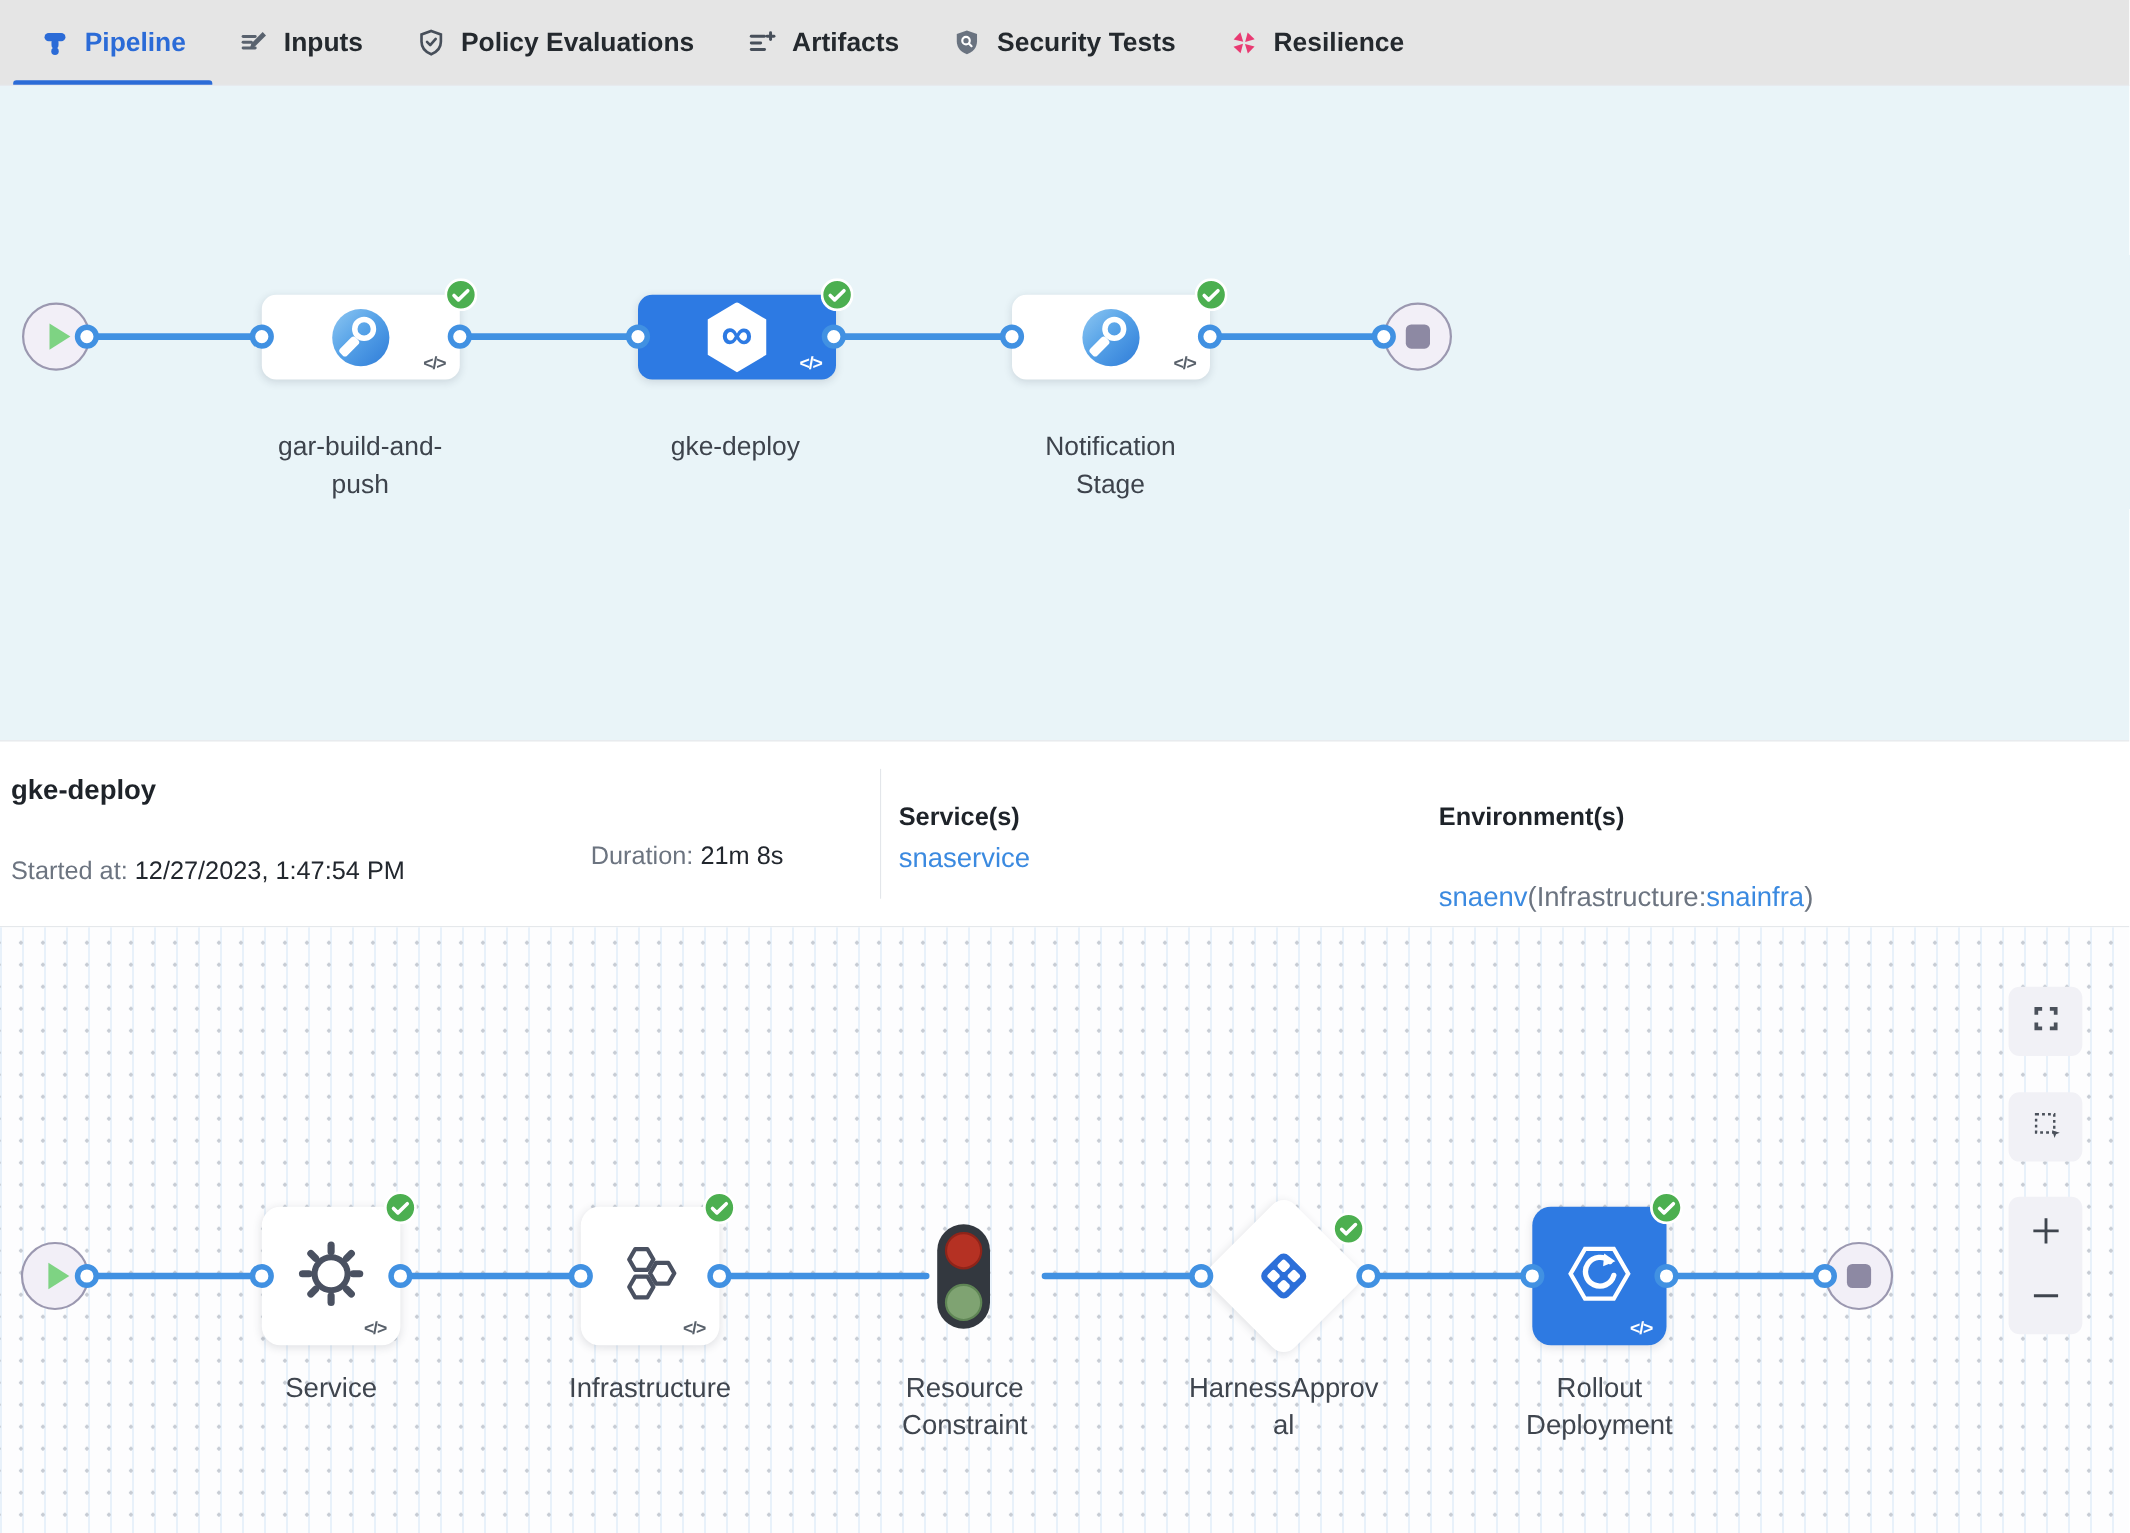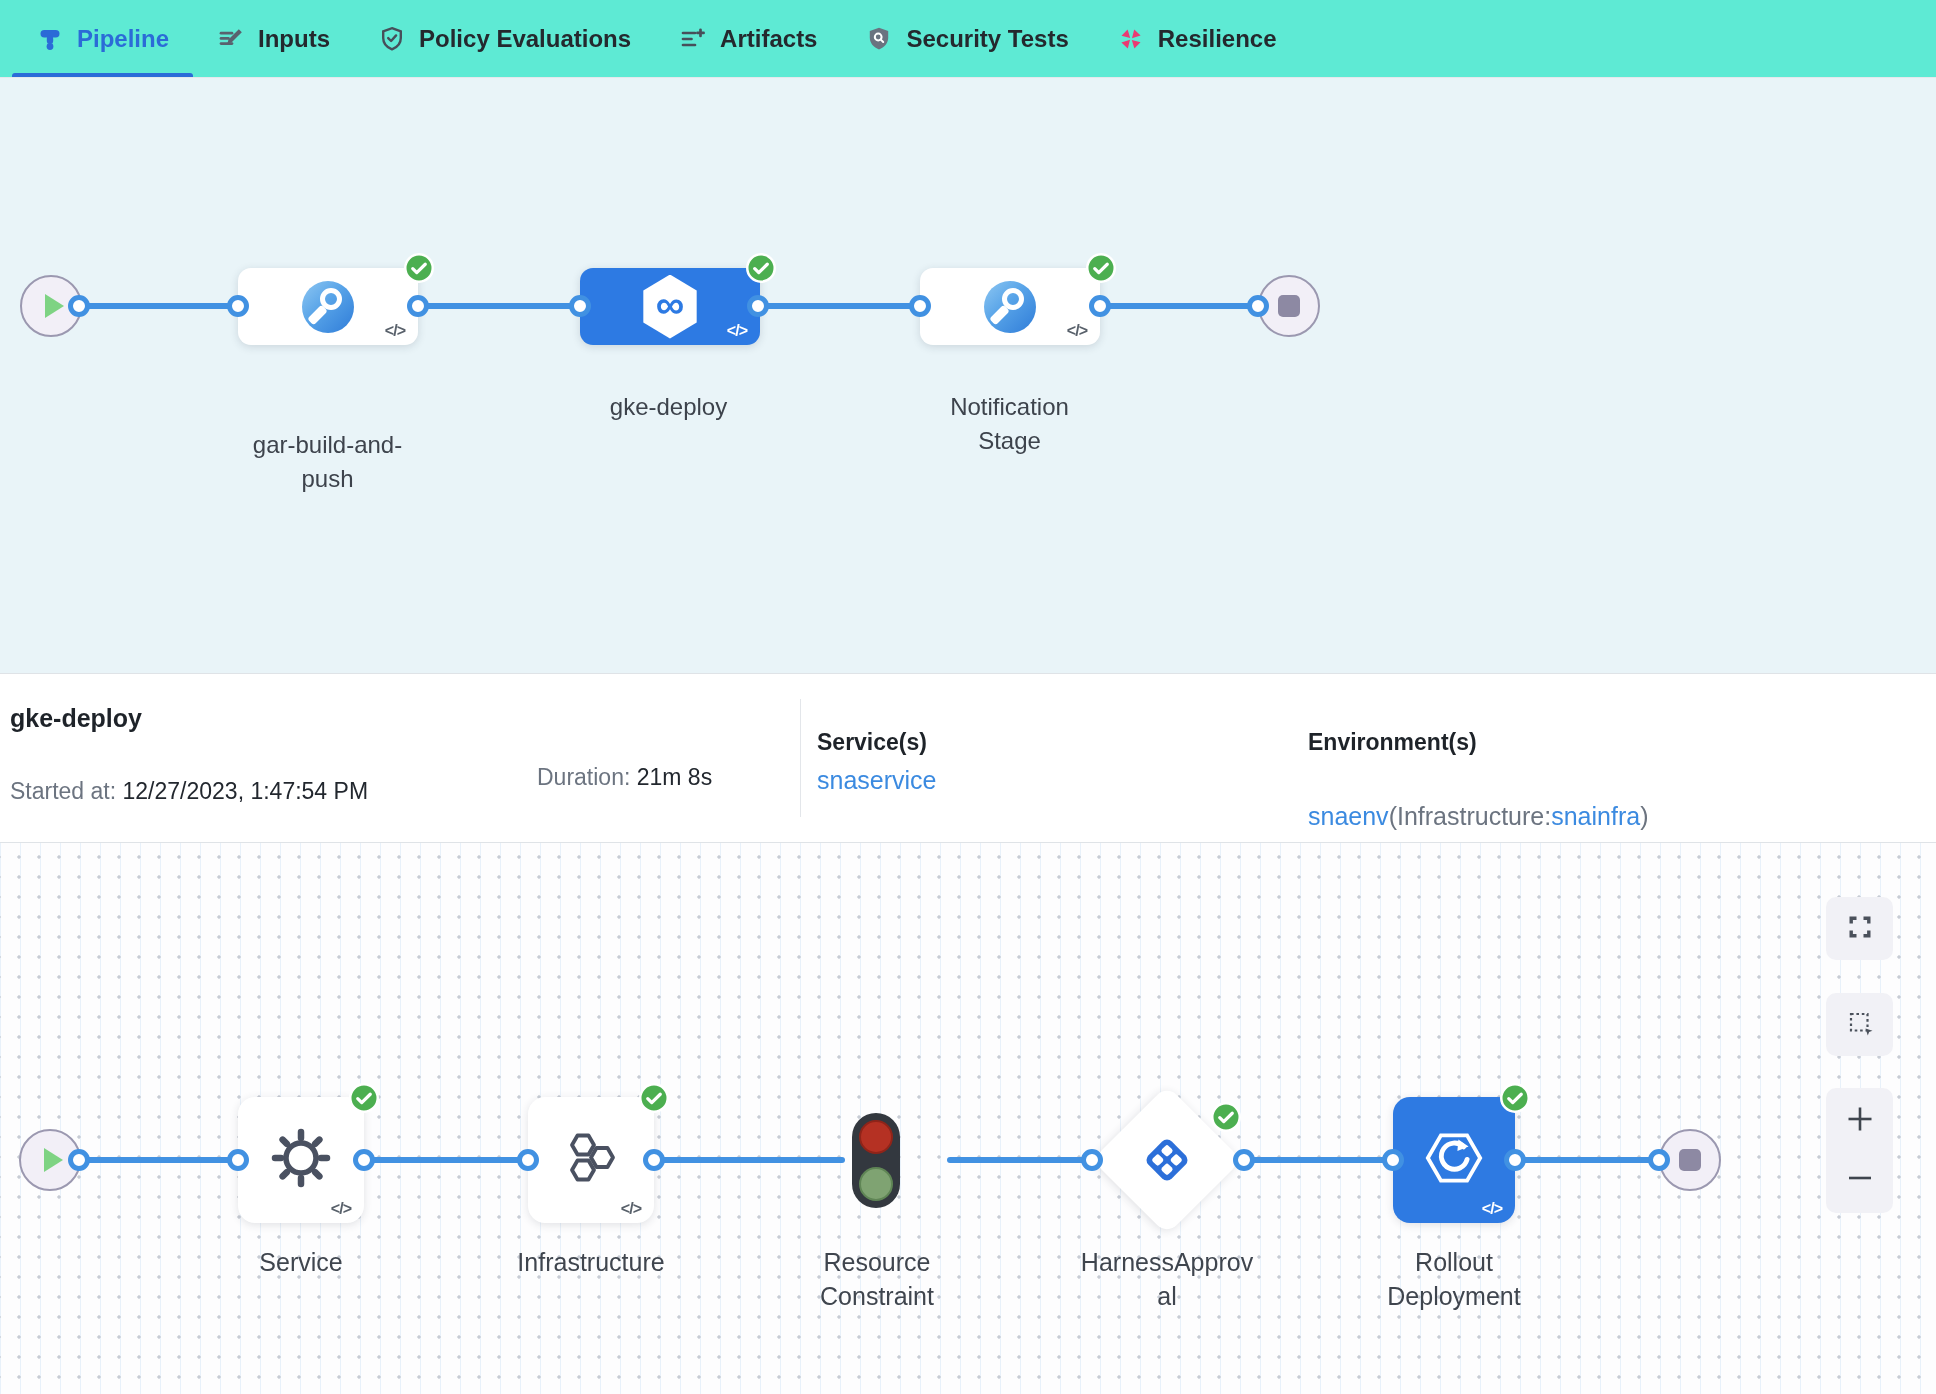--- a/index.html
+++ b/index.html
@@ -1,20 +1,20 @@
 <!DOCTYPE html>
 <html><head>
 <meta charset="utf-8">
 <style>
   html,body{margin:0;padding:0;background:#fff;}
   *{box-sizing:border-box;font-family:"Liberation Sans",sans-serif;}
   #root{position:relative;width:1936px;height:1394px;overflow:hidden;background:#fff;}
 
   
-  .tabbar{position:absolute;left:0;top:0;width:1936px;height:78px;background:#5eead4;
+  .tabbar{position:absolute;left:0;top:0;width:1936px;height:78px;background:#e5e5e5;
     border-bottom:1px solid #e5e8ec;display:flex;align-items:stretch;padding-left:12px;}
   .tab{position:relative;display:flex;align-items:center;gap:13px;padding:0 24px;
     font-size:24px;font-weight:600;color:#24292e;cursor:pointer;}
   .tab.active{color:#2b6bd7;}
   .tab.active::after{content:"";position:absolute;left:0;right:0;bottom:0;height:4px;
     background:#2b6bd7;border-radius:3px 3px 0 0;}
   .ticon{display:flex;align-items:center;}
 
   
   .canvas1{position:absolute;left:0;top:78px;width:1936px;height:595px;background:#e9f4f8;}
@@ -189,21 +189,21 @@
           <div class="handle"></div>
         </div>
       <span class="chip">&lt;/&gt;</span>
       <span class="badge">
         <svg width="30" height="30" viewBox="0 0 24 24">
             <circle cx="12" cy="12" r="11" fill="#4caf50" stroke="#fff" stroke-width="2"></circle>
             <path d="M7 12.5 l3.2 3.2 L17 9" stroke="#fff" stroke-width="2.6" fill="none" stroke-linecap="round" stroke-linejoin="round"></path>
           </svg>
       </span>
     </div>
-    <div class="stage-label" style="left:240px;margin-top:38px;">gar-build-and-push</div>
+    <div class="stage-label" style="left:240px;">gar-build-and-push</div>
 
     <div class="stage-card selected" style="left:580px;">
       <div class="cdhex">
           <span>∞</span>
         </div>
       <span class="chip">&lt;/&gt;</span>
       <span class="badge">
         <svg width="30" height="30" viewBox="0 0 24 24">
             <circle cx="12" cy="12" r="11" fill="#4caf50" stroke="#fff" stroke-width="2"></circle>
             <path d="M7 12.5 l3.2 3.2 L17 9" stroke="#fff" stroke-width="2.6" fill="none" stroke-linecap="round" stroke-linejoin="round"></path>

